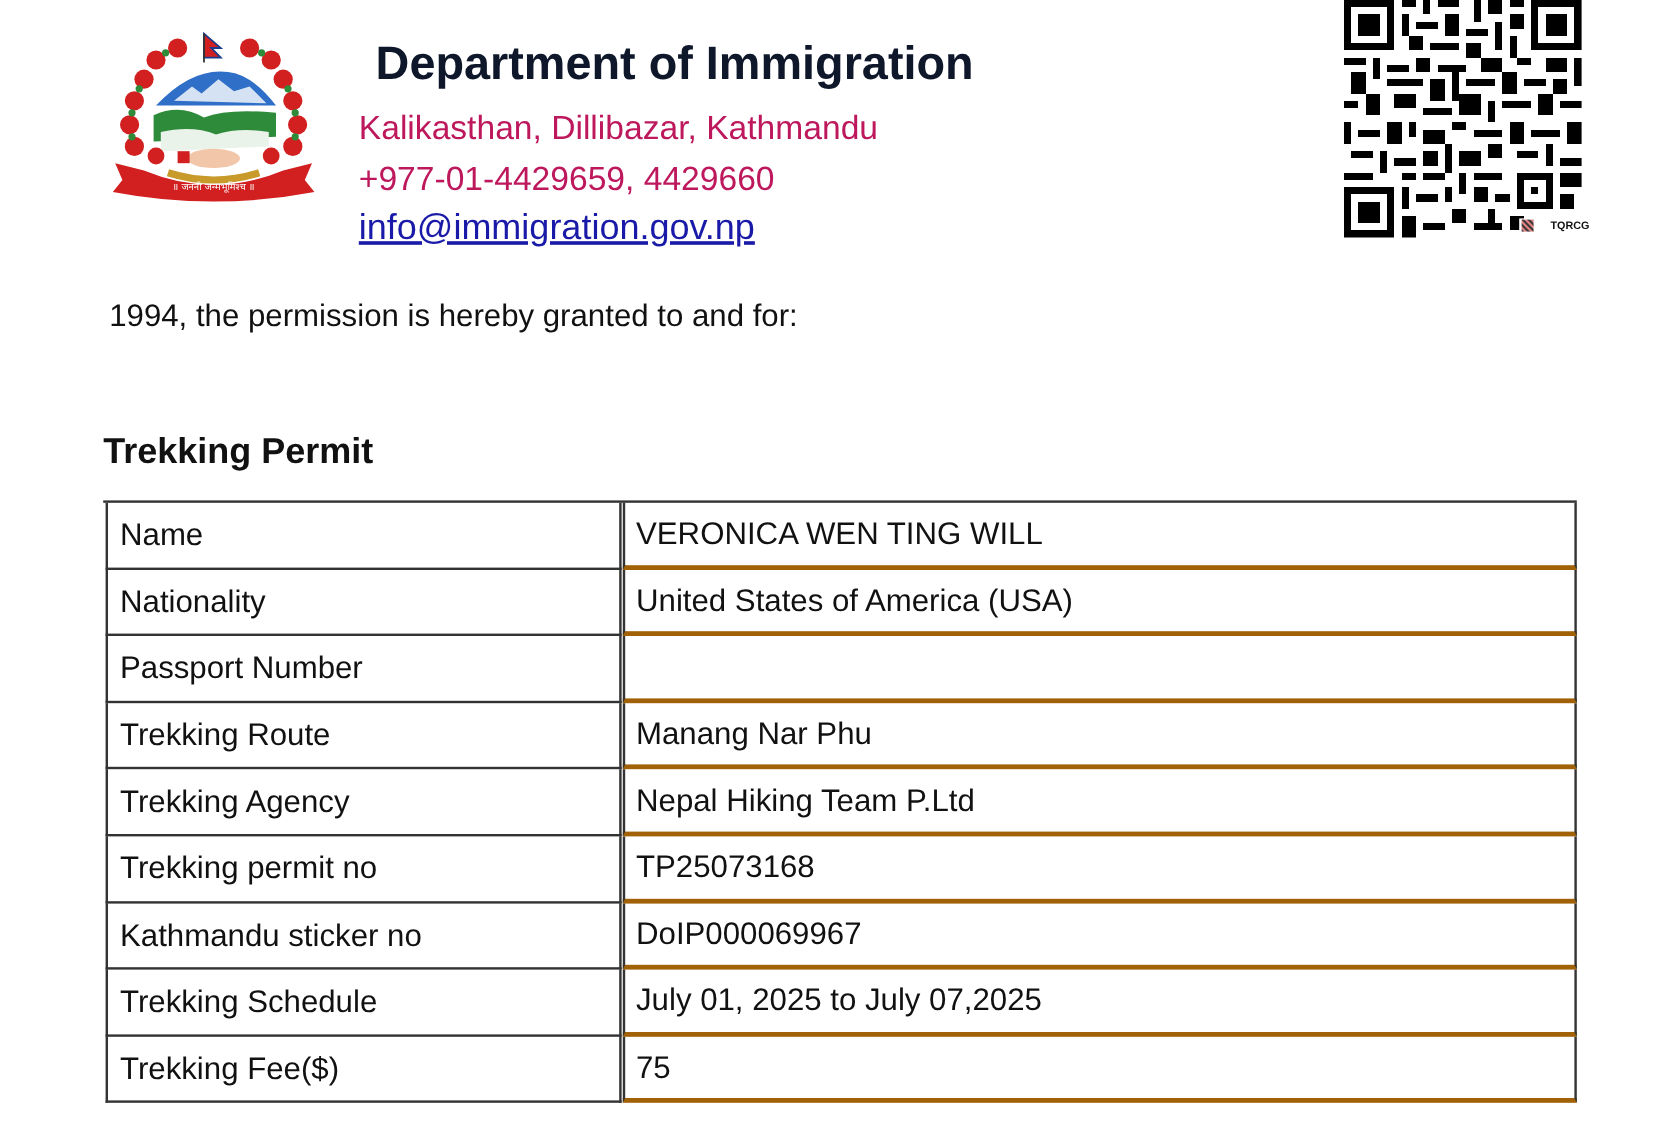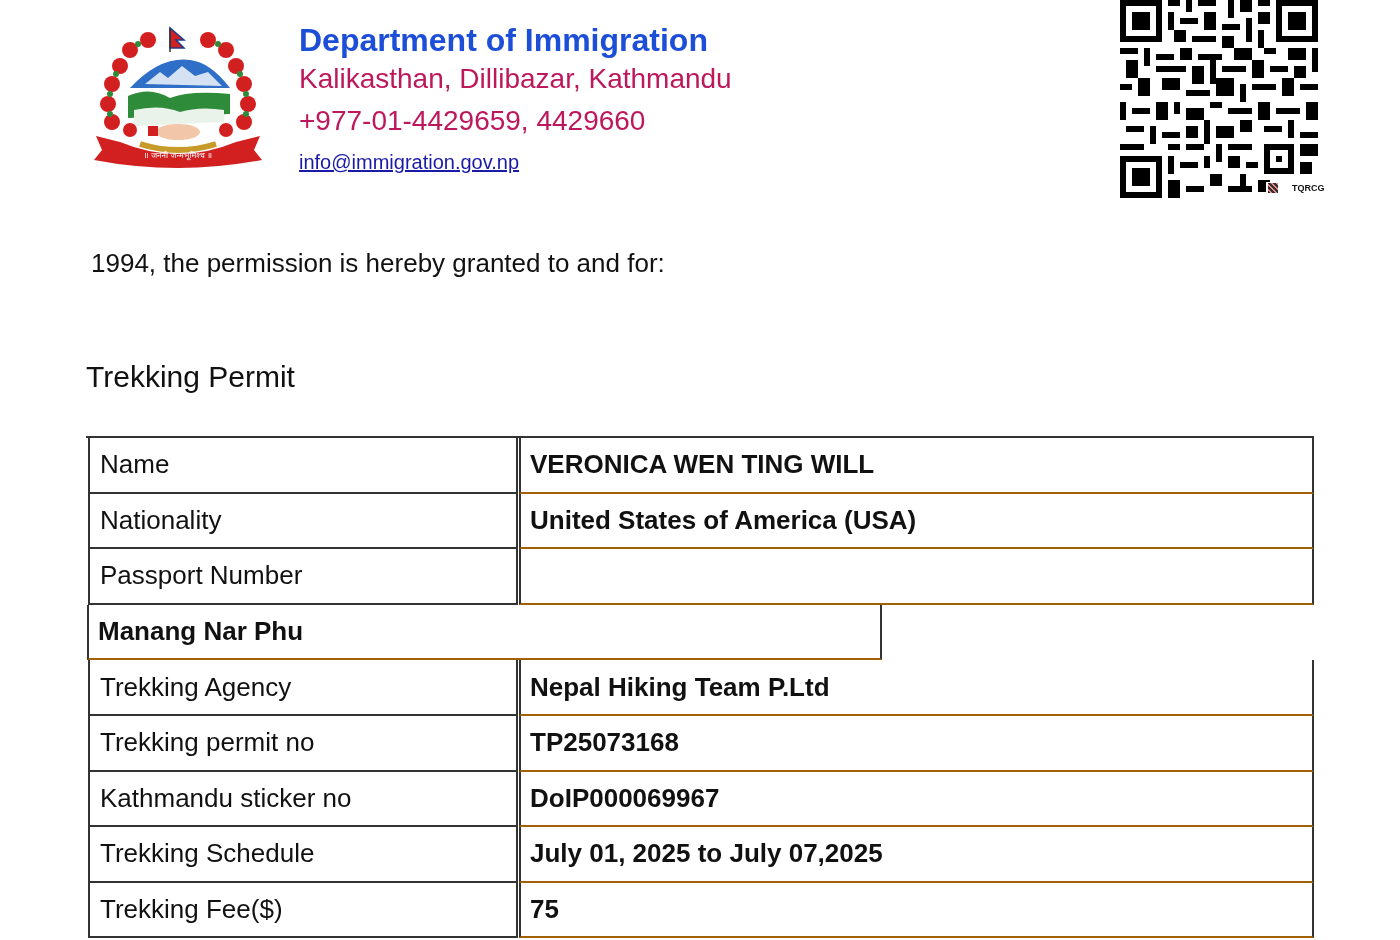--- a/index.html
+++ b/index.html
@@ -21,33 +21,33 @@
       top: 26px;
       width: 176px;
       height: 146px;
     }
     .header-text {
       position: absolute;
       left: 299px;
       top: 22px;
     }
     .dept-title {
-      font-size: 32px;
+      font-size: 39px;
       font-weight: bold;
       line-height: 36px;
-      margin: 0;
-      color: #1d4ed8;
+      margin: 14px;
+      color: #0f172a;
     }
     .header-line {
       font-size: 28px;
       line-height: 42px;
       color: #be185d;
     }
     .email-link {
-      font-size: 20px;
+      font-size: 30px;
       line-height: 40px;
       color: #1a1aa8;
       text-decoration: underline;
       cursor: pointer;
     }
     .qr {
       position: absolute;
       left: 1120px;
       top: 0px;
       width: 198px;
@@ -81,32 +81,31 @@
       font-size: 26px;
       line-height: 34px;
       color: #111;
       width: 700px;
     }
     .permit-title {
       position: absolute;
       left: 86px;
       top: 358px;
       font-size: 30px;
-      font-weight: normal;
+      font-weight: bold;
       color: #111;
       margin: 0;
       line-height: 38px;
     }
     .permit-table {
       position: absolute;
       left: 86px;
       top: 417px;
       width: 1228px;
       border-top: 2px solid #333;
-      margin-top: 19px;
     }
     .row {
       display: flex;
       height: 55.6px;
     }
     .cell-label {
       box-sizing: border-box;
       width: 430px;
       margin-left: 2px;
       border-left: 2px solid #333;
@@ -117,24 +116,24 @@
       display: flex;
       align-items: center;
       color: #111;
     }
     .cell-value {
       box-sizing: border-box;
       width: 795px;
       margin-left: 1px;
       border-left: 2px solid #333;
       border-right: 2px solid #333;
-      border-bottom: 2px solid #a16207;
+      border-bottom: 4px solid #a16207;
       padding-left: 9px;
       font-size: 26px;
-      font-weight: bold;
+      font-weight: normal;
       display: flex;
       align-items: center;
       color: #111;
     }
   </style>
 </head>
 <body>
 
 <div class="emblem">
   <svg width="176" height="146" viewBox="0 0 176 146">
@@ -311,20 +310,21 @@
   </div>
   <div class="row">
     <div class="cell-label">Nationality</div>
     <div class="cell-value">United States of America (USA)</div>
   </div>
   <div class="row">
     <div class="cell-label">Passport Number</div>
     <div class="cell-value"></div>
   </div>
   <div class="row">
+    <div class="cell-label">Trekking Route</div>
     <div class="cell-value">Manang Nar Phu</div>
   </div>
   <div class="row">
     <div class="cell-label">Trekking Agency</div>
     <div class="cell-value">Nepal Hiking Team P.Ltd</div>
   </div>
   <div class="row">
     <div class="cell-label">Trekking permit no</div>
     <div class="cell-value">TP25073168</div>
   </div>

